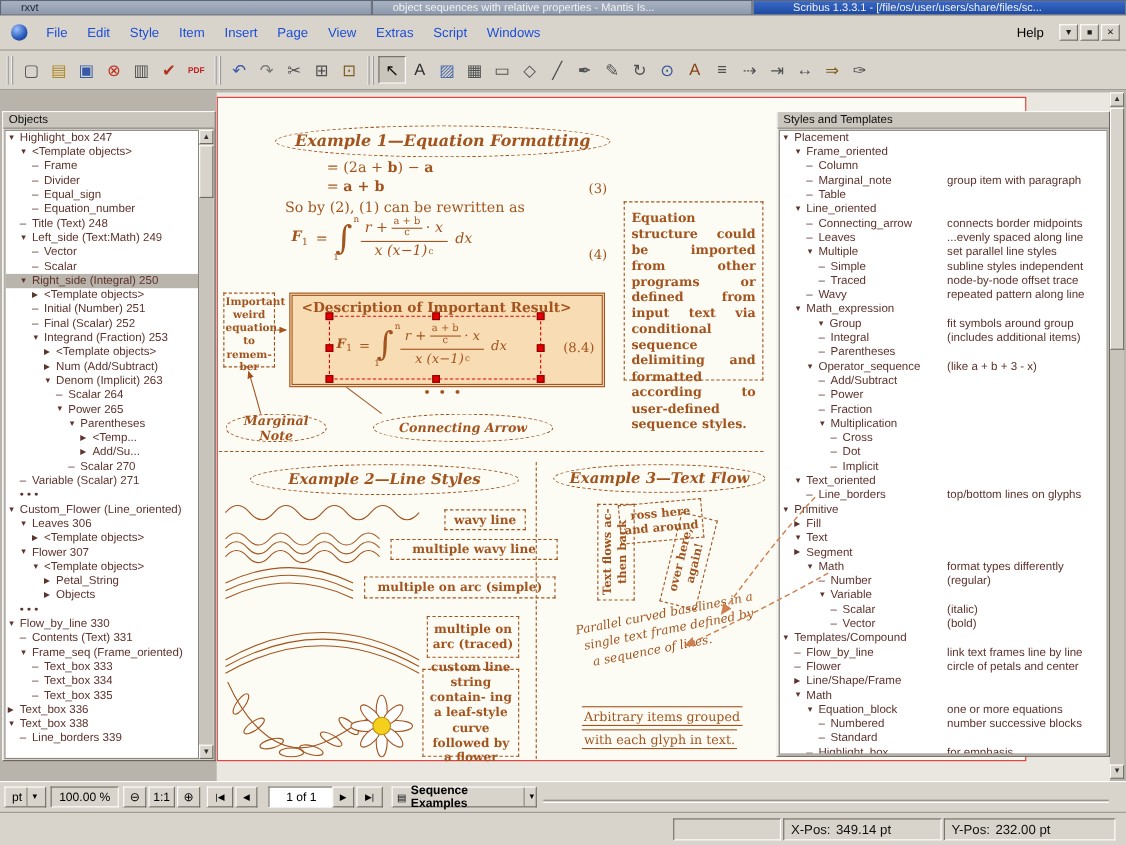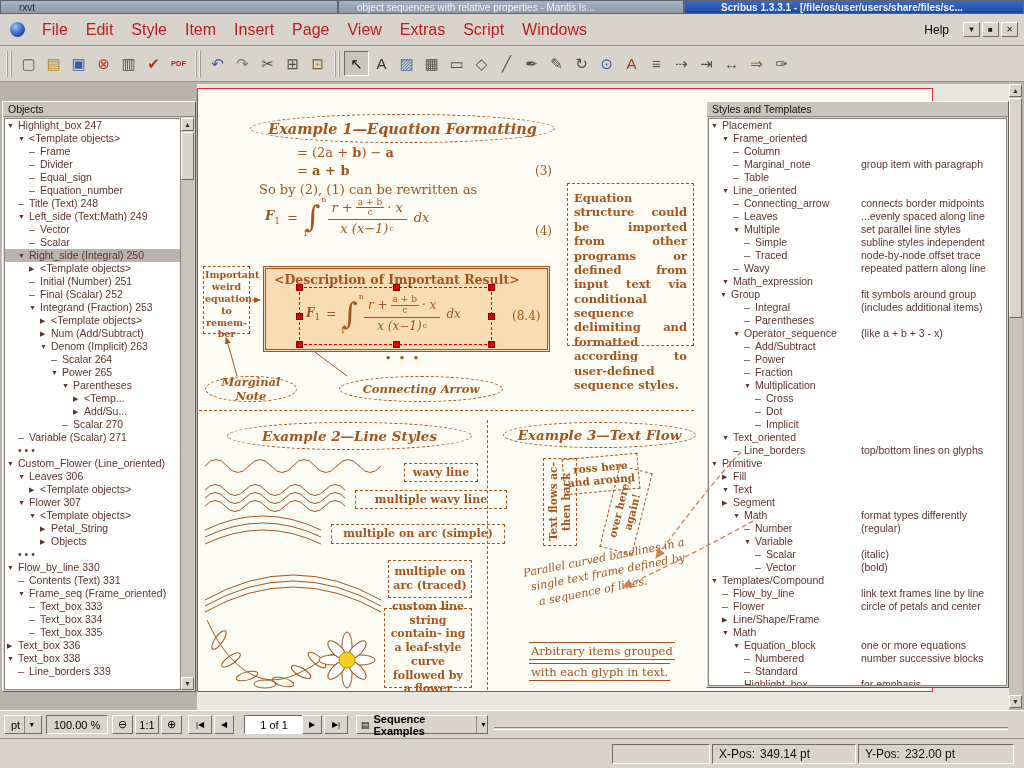--- a/index.html
+++ b/index.html
@@ -6,28 +6,28 @@
   html,body { width:1024px; height:768px; overflow:hidden; background:#d8d4cc;
     font-family:"Liberation Sans", sans-serif; }
   .screen { position:relative; width:1024px; height:768px; background:#d8d4cc; }
 
   
   .taskbar { position:absolute; left:0; top:0; width:1024px; height:14px; display:flex; }
   .tseg { height:14px; font-size:10px; line-height:14px; padding-left:18px; color:#f2f2f2;
     background:linear-gradient(#a8b2c2,#8d99ad); border:1px solid #5c6575; overflow:hidden; white-space:nowrap; }
   .tseg.first { width:338px; color:#1d2430; }
   .tseg.mid { width:346px; }
-  .tseg.active { flex:1; background:linear-gradient(#3a68c8,#1e4aa0); font-weight:bold;padding-left:36px; }
+  .tseg.active { flex:1; background:linear-gradient(#3a68c8,#1e4aa0); font-weight:normal;padding-left:36px; }
 
   
   .menubar { position:absolute; left:0; top:14px; width:1024px; height:32px;
     border-bottom:1px solid #9a968e; display:flex; align-items:center; }
   .appicon { width:15px; height:15px; border-radius:50%; margin:0 8px 0 10px;
     background:radial-gradient(circle at 35% 30%, #9cc0ff, #2858b8 60%, #103070); }
-  .menu-item { font-size:16px; color:#b91c1c; padding:3px 9px; cursor:default; }
+  .menu-item { font-size:12px; color:#1d4ed8; padding:3px 9px; cursor:default; }
   .menu-right { margin-left:auto; display:flex; align-items:center; gap:4px; padding-right:6px; }
   .help-label { font-size:12px; padding:3px 10px; }
   .winbtn { width:17px; height:15px; font-size:8px; line-height:13px; text-align:center;
     background:#d8d4cc; border-top:1px solid #fff; border-left:1px solid #fff;
     border-right:1px solid #6f6b63; border-bottom:1px solid #6f6b63; color:#202020; }
 
   
   .toolbar { position:absolute; left:0; top:46px; width:1024px; height:36px;
     border-bottom:1px solid #9a968e; display:flex; align-items:center; padding-left:2px; }
   .grip { width:6px; height:26px; margin:0 4px; border-left:2px ridge #eee; border-right:2px ridge #eee; }
@@ -789,21 +789,21 @@
             <span class="tnote">repeated pattern along line</span>
           </div>
           <div class="trow">
             <span class="tlabelwrap" style="padding-left: 13px;">
               <span class="tmark e">▼</span>
               <span class="tlabel">Math_expression</span>
             </span>
             <span class="tnote"></span>
           </div>
           <div class="trow">
-            <span class="tlabelwrap" style="padding-left: 11px;">
+            <span class="tlabelwrap" style="padding-left: 34px;">
               <span class="tmark e">▼</span>
               <span class="tlabel">Group</span>
             </span>
             <span class="tnote">fit symbols around group</span>
           </div>
           <div class="trow">
             <span class="tlabelwrap" style="padding-left: 35px;">
               <span class="tmark l">–</span>
               <span class="tlabel">Integral</span>
             </span>

